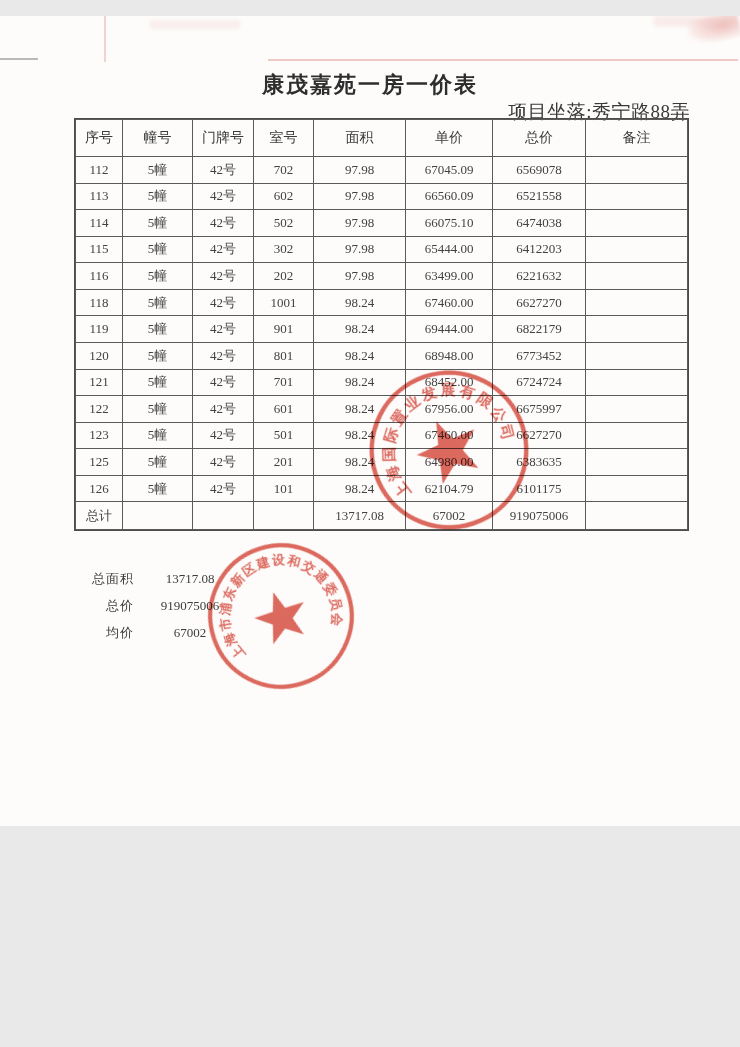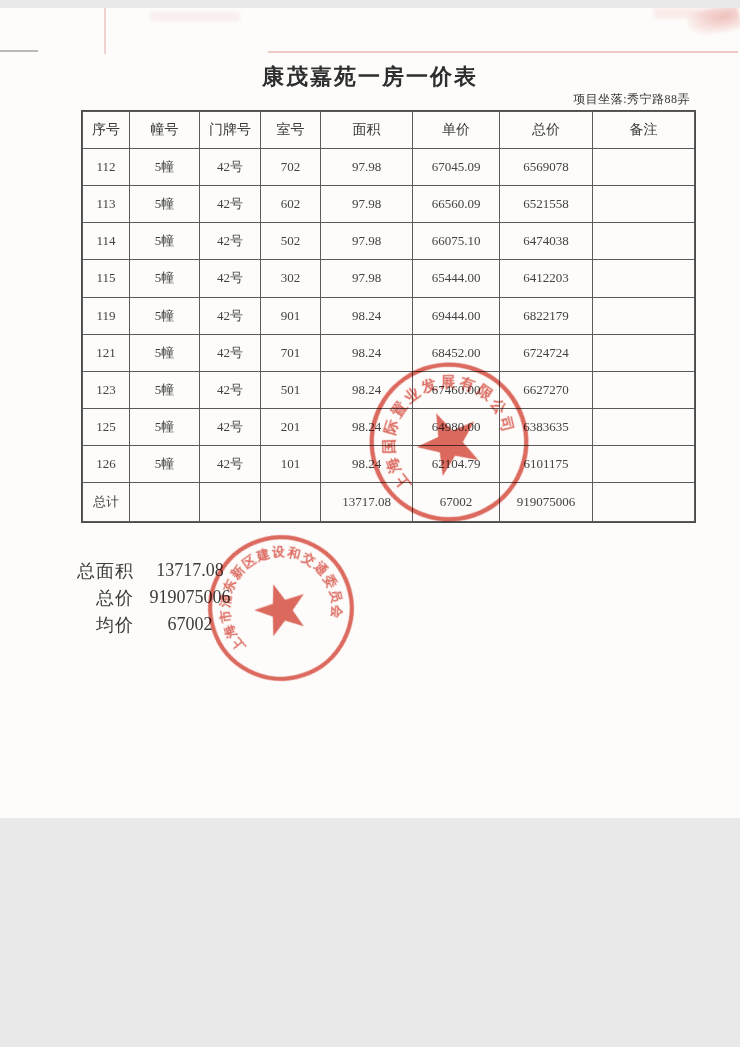--- a/index.html
+++ b/index.html
@@ -1,19 +1,19 @@
 <!DOCTYPE html>
 <html><head>
 <meta charset="utf-8">
 <style>
   html,body{margin:0;padding:0;background:#e9e9e9;}
   .page{
     position:relative;
     width:740px;height:810px;
-    margin:8px auto;
+    margin:16px auto;
     background:#fdfcfa;
     overflow:hidden;
     font-family:"Liberation Serif","DejaVu Serif",serif;
     color:#3d3d3d;
   }
   
   .artifact{position:absolute;pointer-events:none;}
   .smudge-tr{right:0;top:6;width:52px;height:26px;
     background:radial-gradient(ellipse at 70% 40%, rgba(224,140,135,.55), rgba(236,180,176,.25) 60%, transparent 80%);
     filter:blur(1.5px);transform:rotate(-12deg);}
@@ -25,42 +25,42 @@
   .smudge-top-mid{left:150px;top:4px;width:90px;height:9px;background:rgba(232,185,182,.18);filter:blur(1.5px);}
 
   
   .doc-title{
     position:absolute;top:54px;left:0;width:100%;
     text-align:center;font-size:22px;font-weight:700;color:#2e2e2e;
     letter-spacing:2px;font-family:"Liberation Sans","DejaVu Sans",sans-serif;
   }
   .location{
     position:absolute;top:83px;right:50px;
-    font-size:12px;color:#383838;letter-spacing:.5px;
+    font-size:19px;color:#383838;letter-spacing:.5px;
   }
 
   
   table.price-table{
-    position:absolute;left:82px;top:103px;
+    position:absolute;left:75px;top:103px;
     width:612px;height:411px;
     border-collapse:collapse;table-layout:fixed;
     font-size:13px;color:#424242;
   }
   .price-table th,.price-table td{
     border:1.4px solid #5a5a5a;
     text-align:center;vertical-align:middle;
     padding:0;overflow:hidden;white-space:nowrap;
   }
   .price-table thead th{height:36px;font-size:14px;font-weight:400;color:#3a3a3a;}
   .price-table tbody td{height:23px;}
   .price-table tr.total-row td{height:24px;}
   .price-table{outline:1px solid #4c4c4c;}
 
   
-  .summary{position:absolute;left:72px;top:549px;font-size:18px;color:#3c3c3c;}
+  .summary{position:absolute;left:72px;top:549px;font-size:13px;color:#3c3c3c;}
   .summary-row{display:flex;height:27px;align-items:center;}
   .summary-label{width:62px;text-align:right;letter-spacing:1px;}
   .summary-value{width:112px;text-align:center;}
 
   
   .stamp{position:absolute;pointer-events:none;opacity:.82;mix-blend-mode:multiply;filter:blur(.4px);}
   .stamp-upper{left:366px;top:351px;width:166px;height:166px;transform:rotate(-24deg);}
   .stamp-lower{left:205px;top:524px;width:152px;height:152px;transform:rotate(-18deg);}
   .stamp svg{width:100%;height:100%;}
   .stamp text{font-family:"Liberation Sans","DejaVu Sans",sans-serif;font-weight:700;}
@@ -147,37 +147,77 @@
           <td>115</td>
           <td>5幢</td>
           <td>42号</td>
           <td>302</td>
           <td>97.98</td>
           <td>65444.00</td>
           <td>6412203</td>
           <td></td>
         </tr>
         <tr>
+          <td>116</td>
+          <td>5幢</td>
+          <td>42号</td>
+          <td>202</td>
+          <td>97.98</td>
+          <td>63499.00</td>
+          <td>6221632</td>
+          <td></td>
+        </tr>
+        <tr>
+          <td>118</td>
+          <td>5幢</td>
+          <td>42号</td>
+          <td>1001</td>
+          <td>98.24</td>
+          <td>67460.00</td>
+          <td>6627270</td>
+          <td></td>
+        </tr>
+        <tr>
           <td>119</td>
           <td>5幢</td>
           <td>42号</td>
           <td>901</td>
           <td>98.24</td>
           <td>69444.00</td>
           <td>6822179</td>
           <td></td>
         </tr>
         <tr>
+          <td>120</td>
+          <td>5幢</td>
+          <td>42号</td>
+          <td>801</td>
+          <td>98.24</td>
+          <td>68948.00</td>
+          <td>6773452</td>
+          <td></td>
+        </tr>
+        <tr>
           <td>121</td>
           <td>5幢</td>
           <td>42号</td>
           <td>701</td>
           <td>98.24</td>
           <td>68452.00</td>
           <td>6724724</td>
+          <td></td>
+        </tr>
+        <tr>
+          <td>122</td>
+          <td>5幢</td>
+          <td>42号</td>
+          <td>601</td>
+          <td>98.24</td>
+          <td>67956.00</td>
+          <td>6675997</td>
           <td></td>
         </tr>
         <tr>
           <td>123</td>
           <td>5幢</td>
           <td>42号</td>
           <td>501</td>
           <td>98.24</td>
           <td>67460.00</td>
           <td>6627270</td>

